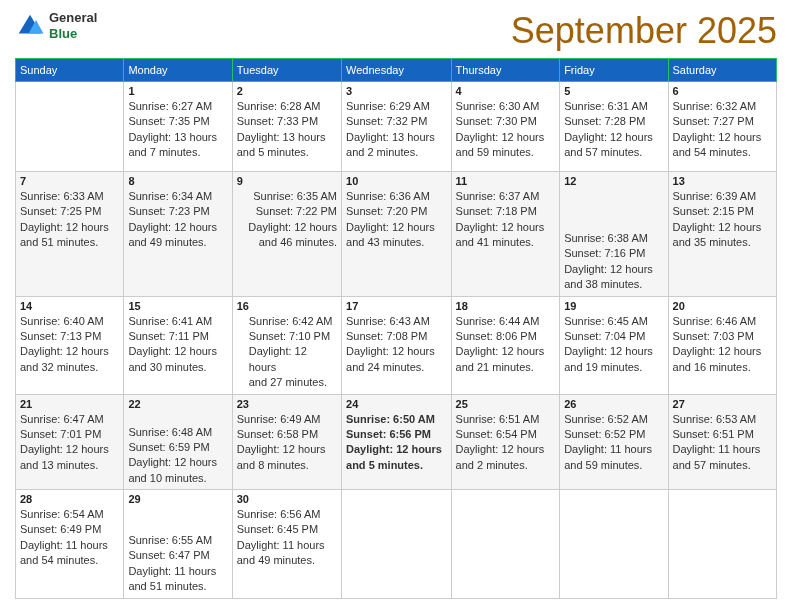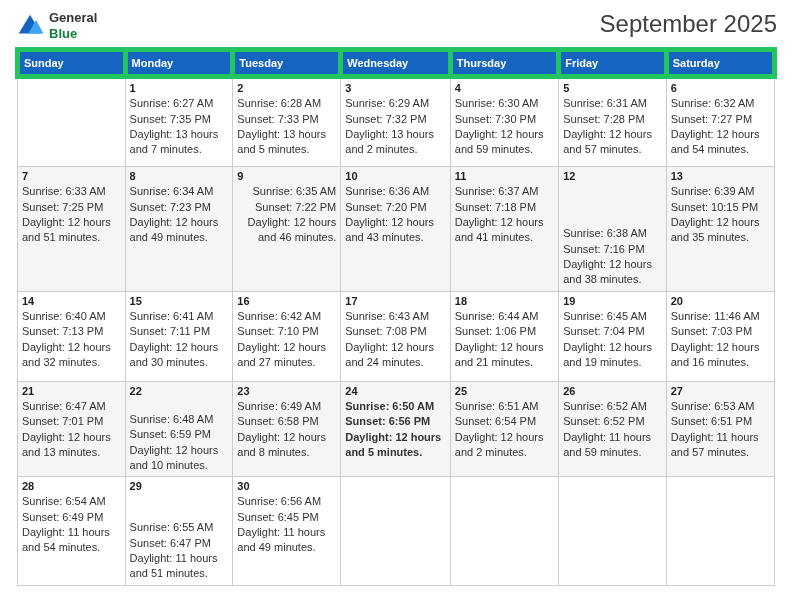--- a/index.html
+++ b/index.html
@@ -31,41 +31,41 @@
       line-height: 1.2;
     }
     .logo-icon {
       width: 30px;
       height: 30px;
     }
     .title-block {
       text-align: right;
     }
     .month-year {
-      font-size: 24px;
-      color: #404040;
+      font-size: 36px;
+      color: #a16207;
       font-weight: normal;
     }
     .location {
       font-size: 13px;
       color: #555;
     }
     .calendar-table {
       width: 100%;
       border-collapse: collapse;
       font-size: 10px;
     }
     .calendar-table th {
       background: #1565c0;
       color: white;
       padding: 5px 4px;
       text-align: left;
       font-size: 11px;
-      font-weight: bold;
-      border: 5px solid #22c55e;
+      font-weight: normal;
+      border: 1px solid #22c55e;
     }
     .calendar-table td {
       border: 1px solid #ccc;
       vertical-align: top;
       padding: 3px 4px;
       width: 113px;
       height: 90px;
     }
     .day-num {
       font-size: 11px;
@@ -202,21 +202,21 @@
           <td>
             <span class="day-num">12</span>
             <div class="day-info" style="white-space: pre-line; margin-top: 44px;">Sunrise: 6:38 AM
 Sunset: 7:16 PM
 Daylight: 12 hours
 and 38 minutes.</div>
           </td>
           <td>
             <span class="day-num">13</span>
             <div class="day-info" style="white-space: pre-line;">Sunrise: 6:39 AM
-Sunset: 10:15 PM
+Sunset: 2:15 PM
 Daylight: 12 hours
 and 35 minutes.</div>
           </td>
         </tr>
         <tr class="row-even">
           <td>
             <span class="day-num">14</span>
             <div class="day-info" style="white-space: pre-line;">Sunrise: 6:40 AM
 Sunset: 7:13 PM
 Daylight: 12 hours
@@ -224,49 +224,49 @@
           </td>
           <td>
             <span class="day-num">15</span>
             <div class="day-info" style="white-space: pre-line;">Sunrise: 6:41 AM
 Sunset: 7:11 PM
 Daylight: 12 hours
 and 30 minutes.</div>
           </td>
           <td>
             <span class="day-num">16</span>
-            <div class="day-info" style="white-space: pre-line;">Sunrise: 6:42 AM
+            <div class="day-info" style="white-space: pre-line; margin-left: 12px;">Sunrise: 6:42 AM
 Sunset: 7:10 PM
 Daylight: 12 hours
 and 27 minutes.</div>
           </td>
           <td>
             <span class="day-num">17</span>
             <div class="day-info" style="white-space: pre-line;">Sunrise: 6:43 AM
 Sunset: 7:08 PM
 Daylight: 12 hours
 and 24 minutes.</div>
           </td>
           <td>
             <span class="day-num">18</span>
             <div class="day-info" style="white-space: pre-line;">Sunrise: 6:44 AM
-Sunset: 1:06 PM
+Sunset: 8:06 PM
 Daylight: 12 hours
 and 21 minutes.</div>
           </td>
           <td>
             <span class="day-num">19</span>
             <div class="day-info" style="white-space: pre-line;">Sunrise: 6:45 AM
 Sunset: 7:04 PM
 Daylight: 12 hours
 and 19 minutes.</div>
           </td>
           <td>
             <span class="day-num">20</span>
-            <div class="day-info" style="white-space: pre-line;">Sunrise: 11:46 AM
+            <div class="day-info" style="white-space: pre-line;">Sunrise: 6:46 AM
 Sunset: 7:03 PM
 Daylight: 12 hours
 and 16 minutes.</div>
           </td>
         </tr>
         <tr class="row-odd">
           <td>
             <span class="day-num">21</span>
             <div class="day-info" style="white-space: pre-line;">Sunrise: 6:47 AM
 Sunset: 7:01 PM

